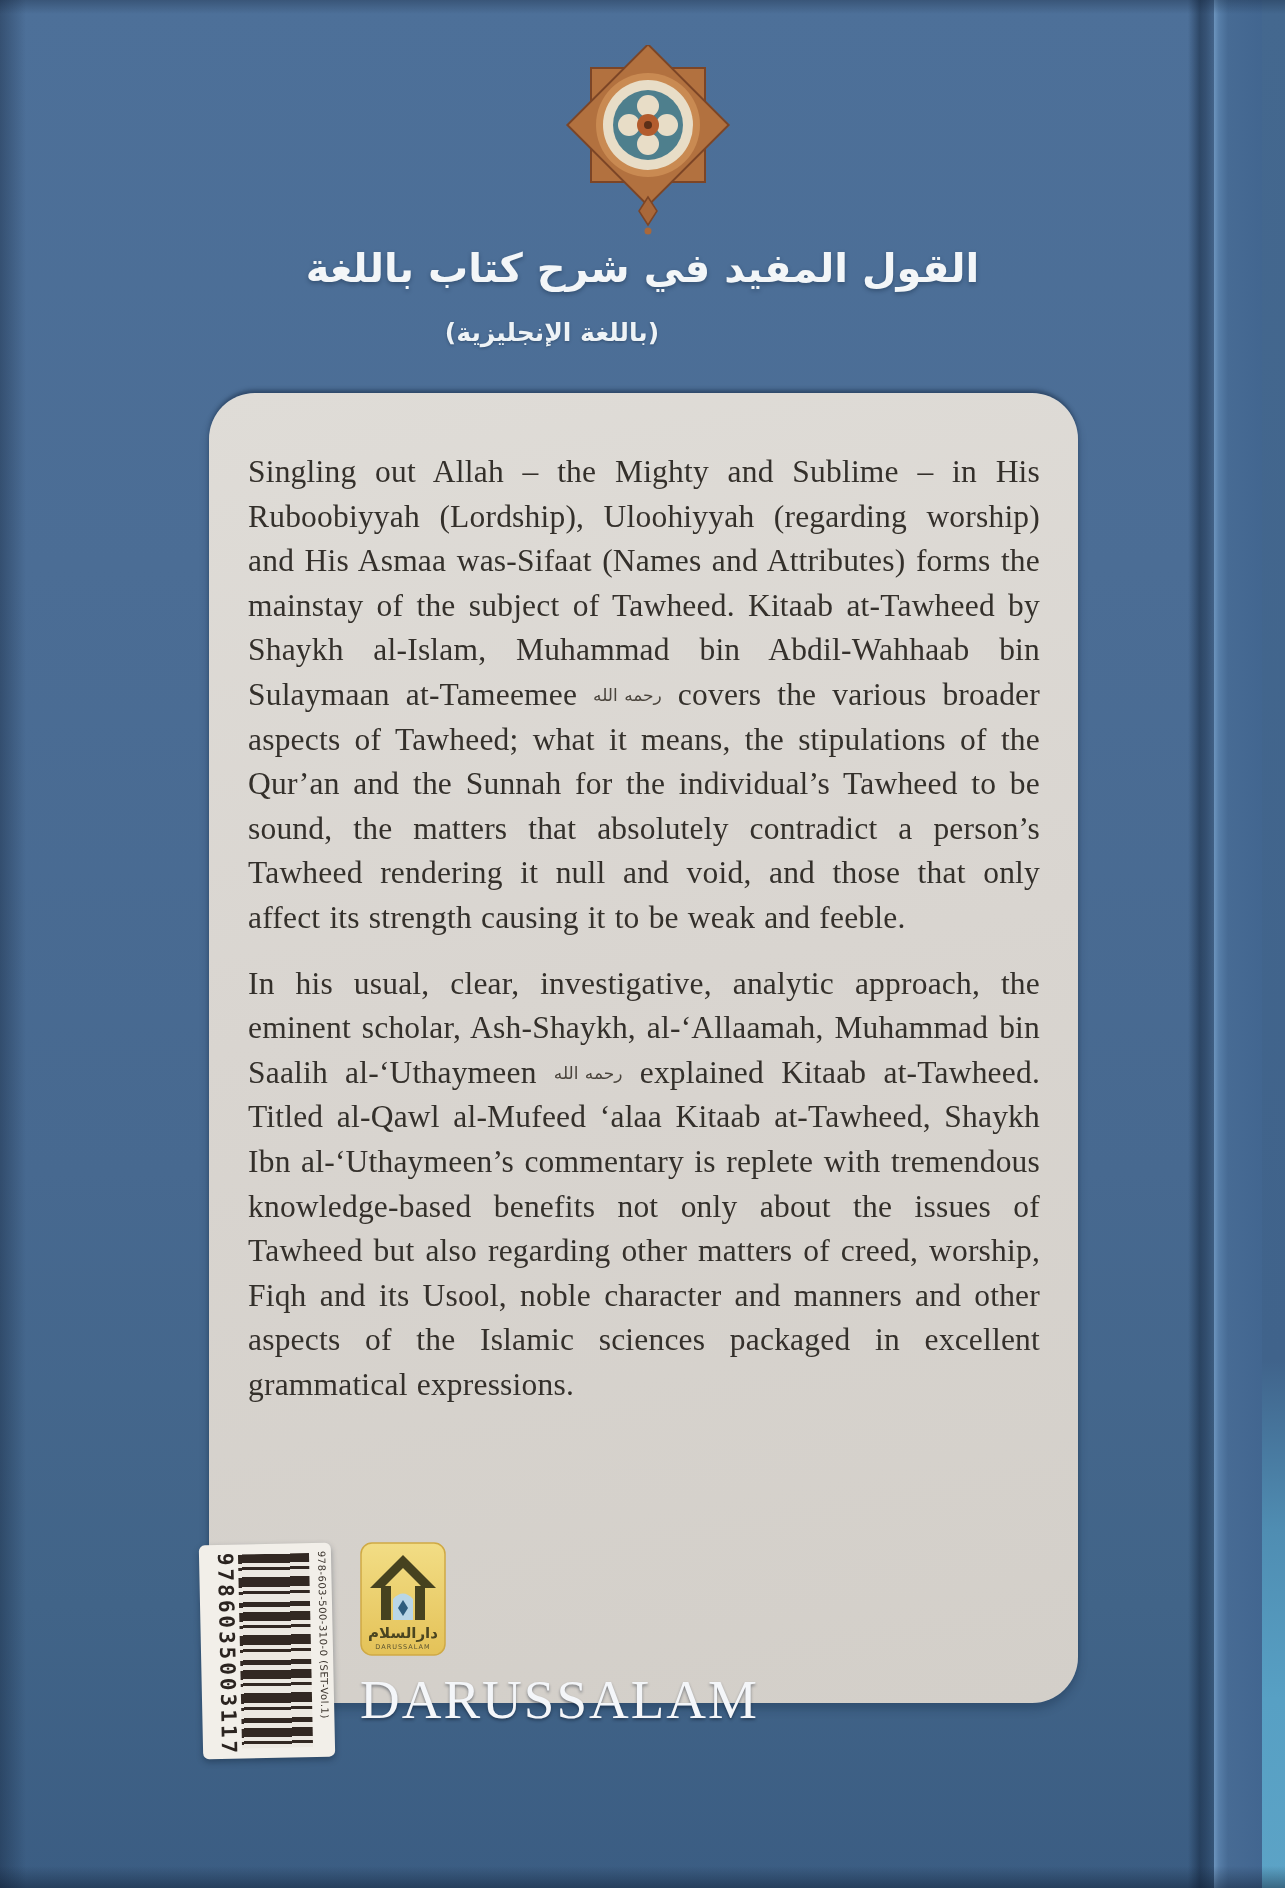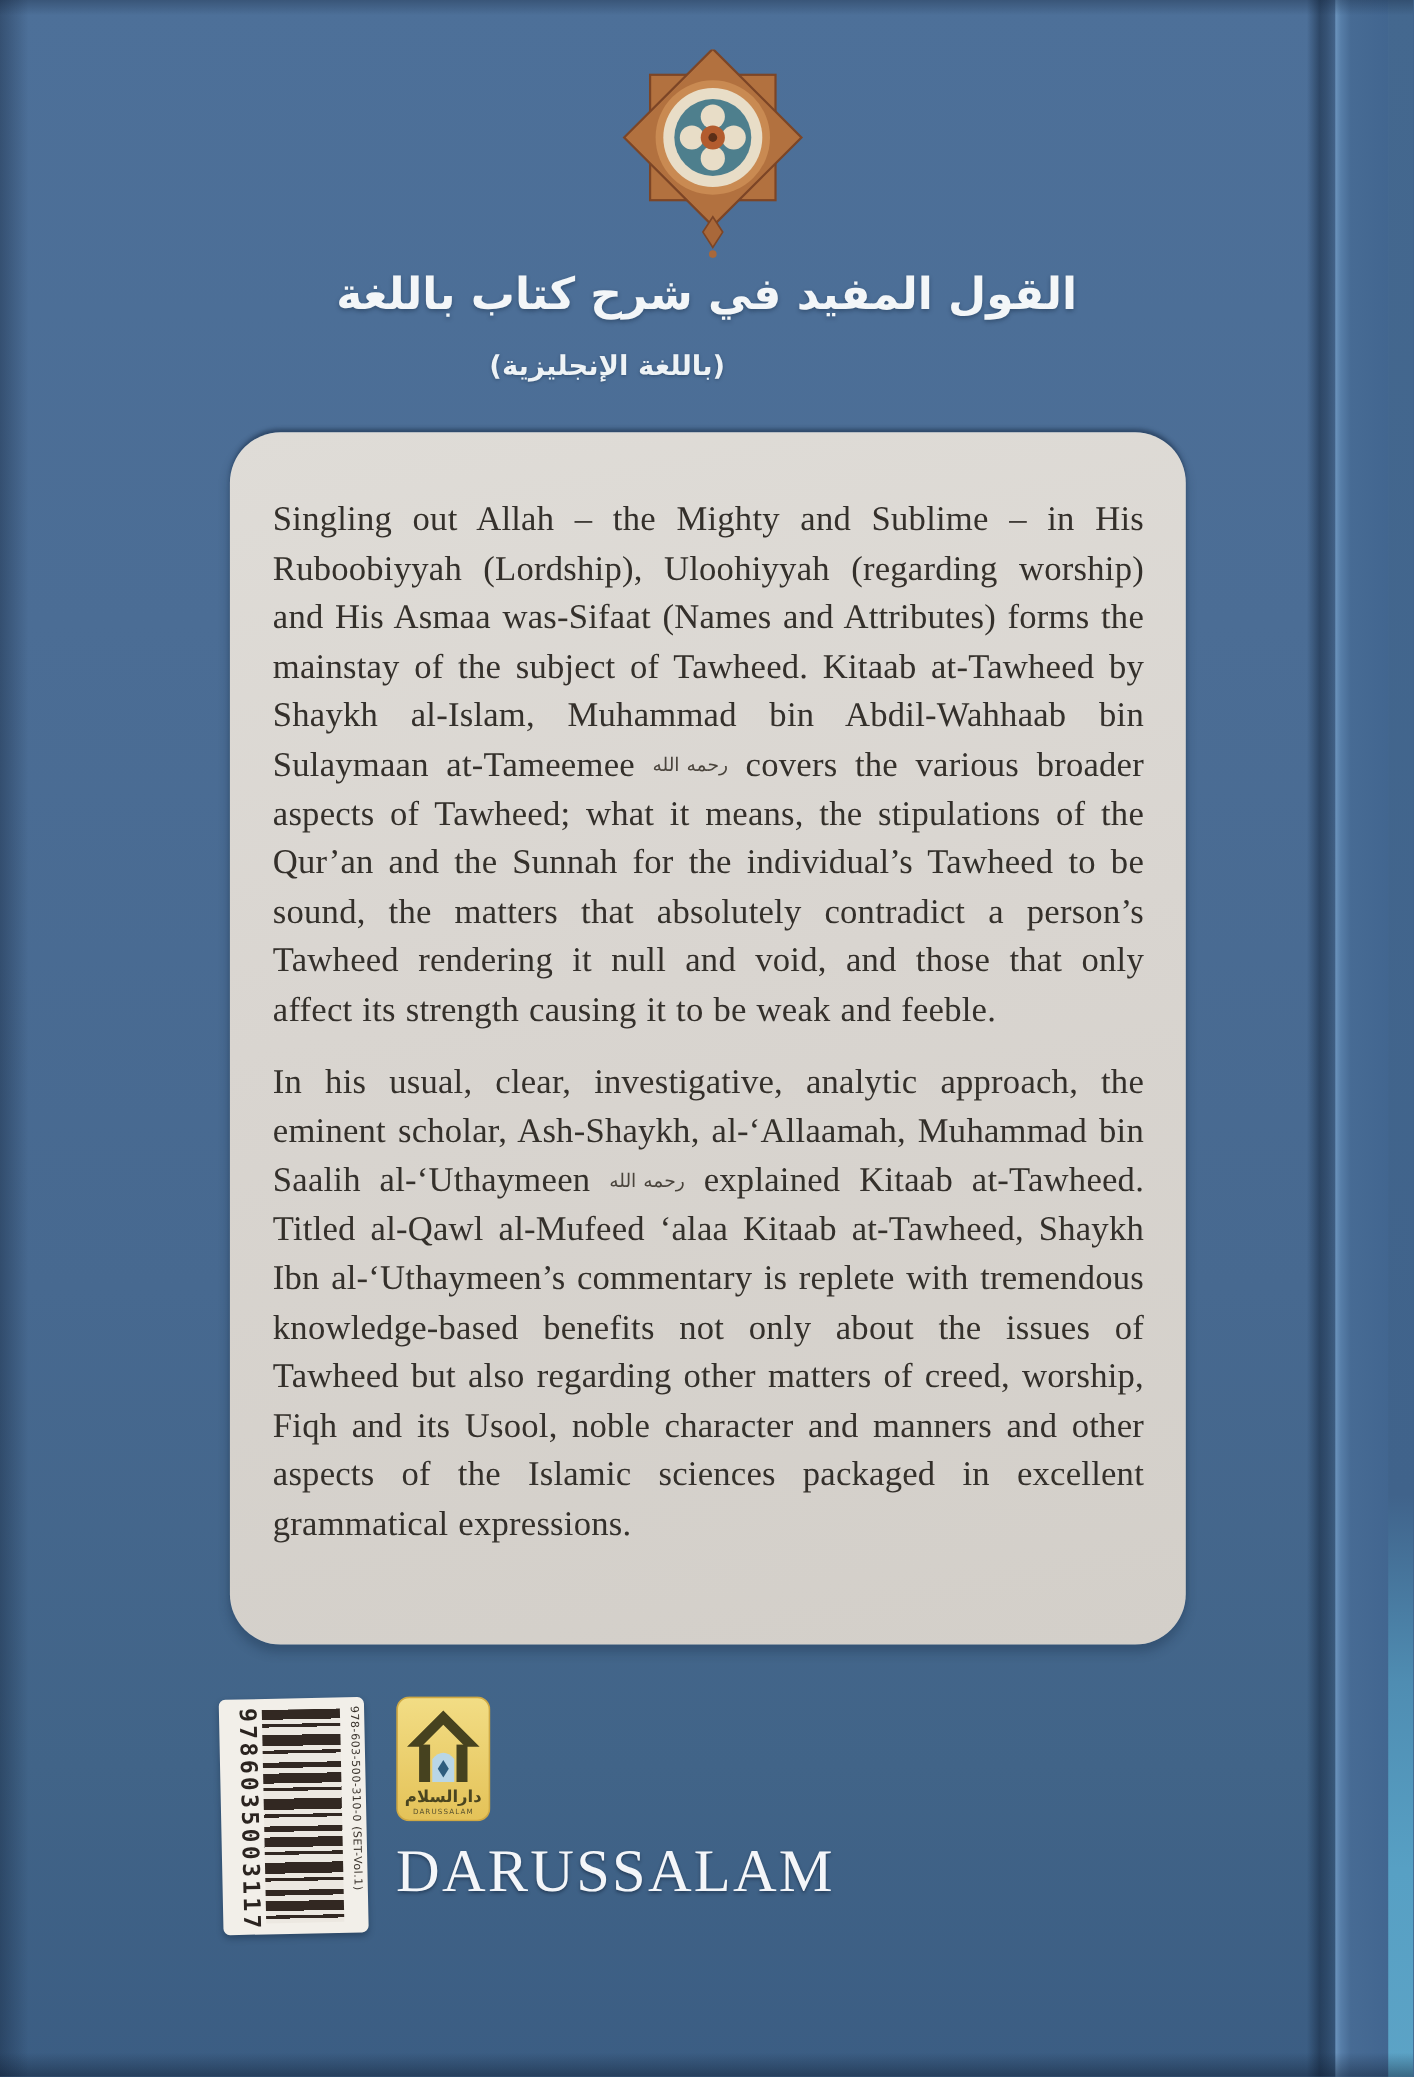--- a/index.html
+++ b/index.html
@@ -29,21 +29,21 @@
 
   
   .arabic-title{position:absolute;left:0;top:238px;width:1285px;text-align:center;
     font-family:"DejaVu Sans",sans-serif;font-weight:bold;font-size:40px;line-height:1.5;
     color:#f3f6f8;text-shadow:0 2px 4px rgba(10,25,45,.35);}
   .arabic-subtitle{position:absolute;left:0;top:318px;width:1104px;text-align:center;
     font-family:"DejaVu Sans",sans-serif;font-weight:bold;font-size:25px;
     color:#eef3f6;text-shadow:0 1px 3px rgba(10,25,45,.35);}
 
   
-  .panel{position:absolute;left:209px;top:393px;width:869px;height:1102px;
+  .panel{position:absolute;left:209px;top:393px;width:869px;height:1310px;
     border-radius:46px;box-sizing:border-box;padding:57px 38px 0 39px;
     background:linear-gradient(170deg,#dfdcd7 0%,#d9d5d0 45%,#d3cfc9 100%);
     box-shadow:0 -4px 4px -1px rgba(18,36,60,.5),0 6px 10px rgba(18,36,60,.30);}
   .panel p{margin:0 0 21px 0;text-align:justify;
     font-size:31.5px;line-height:44.6px;color:#34302b;
     letter-spacing:.2px;word-spacing:1px;}
   .honorific{font-family:"DejaVu Sans",sans-serif;font-size:17px;color:#4a443c;
     display:inline-block;transform:translateY(-4px);line-height:1;}
 
   

